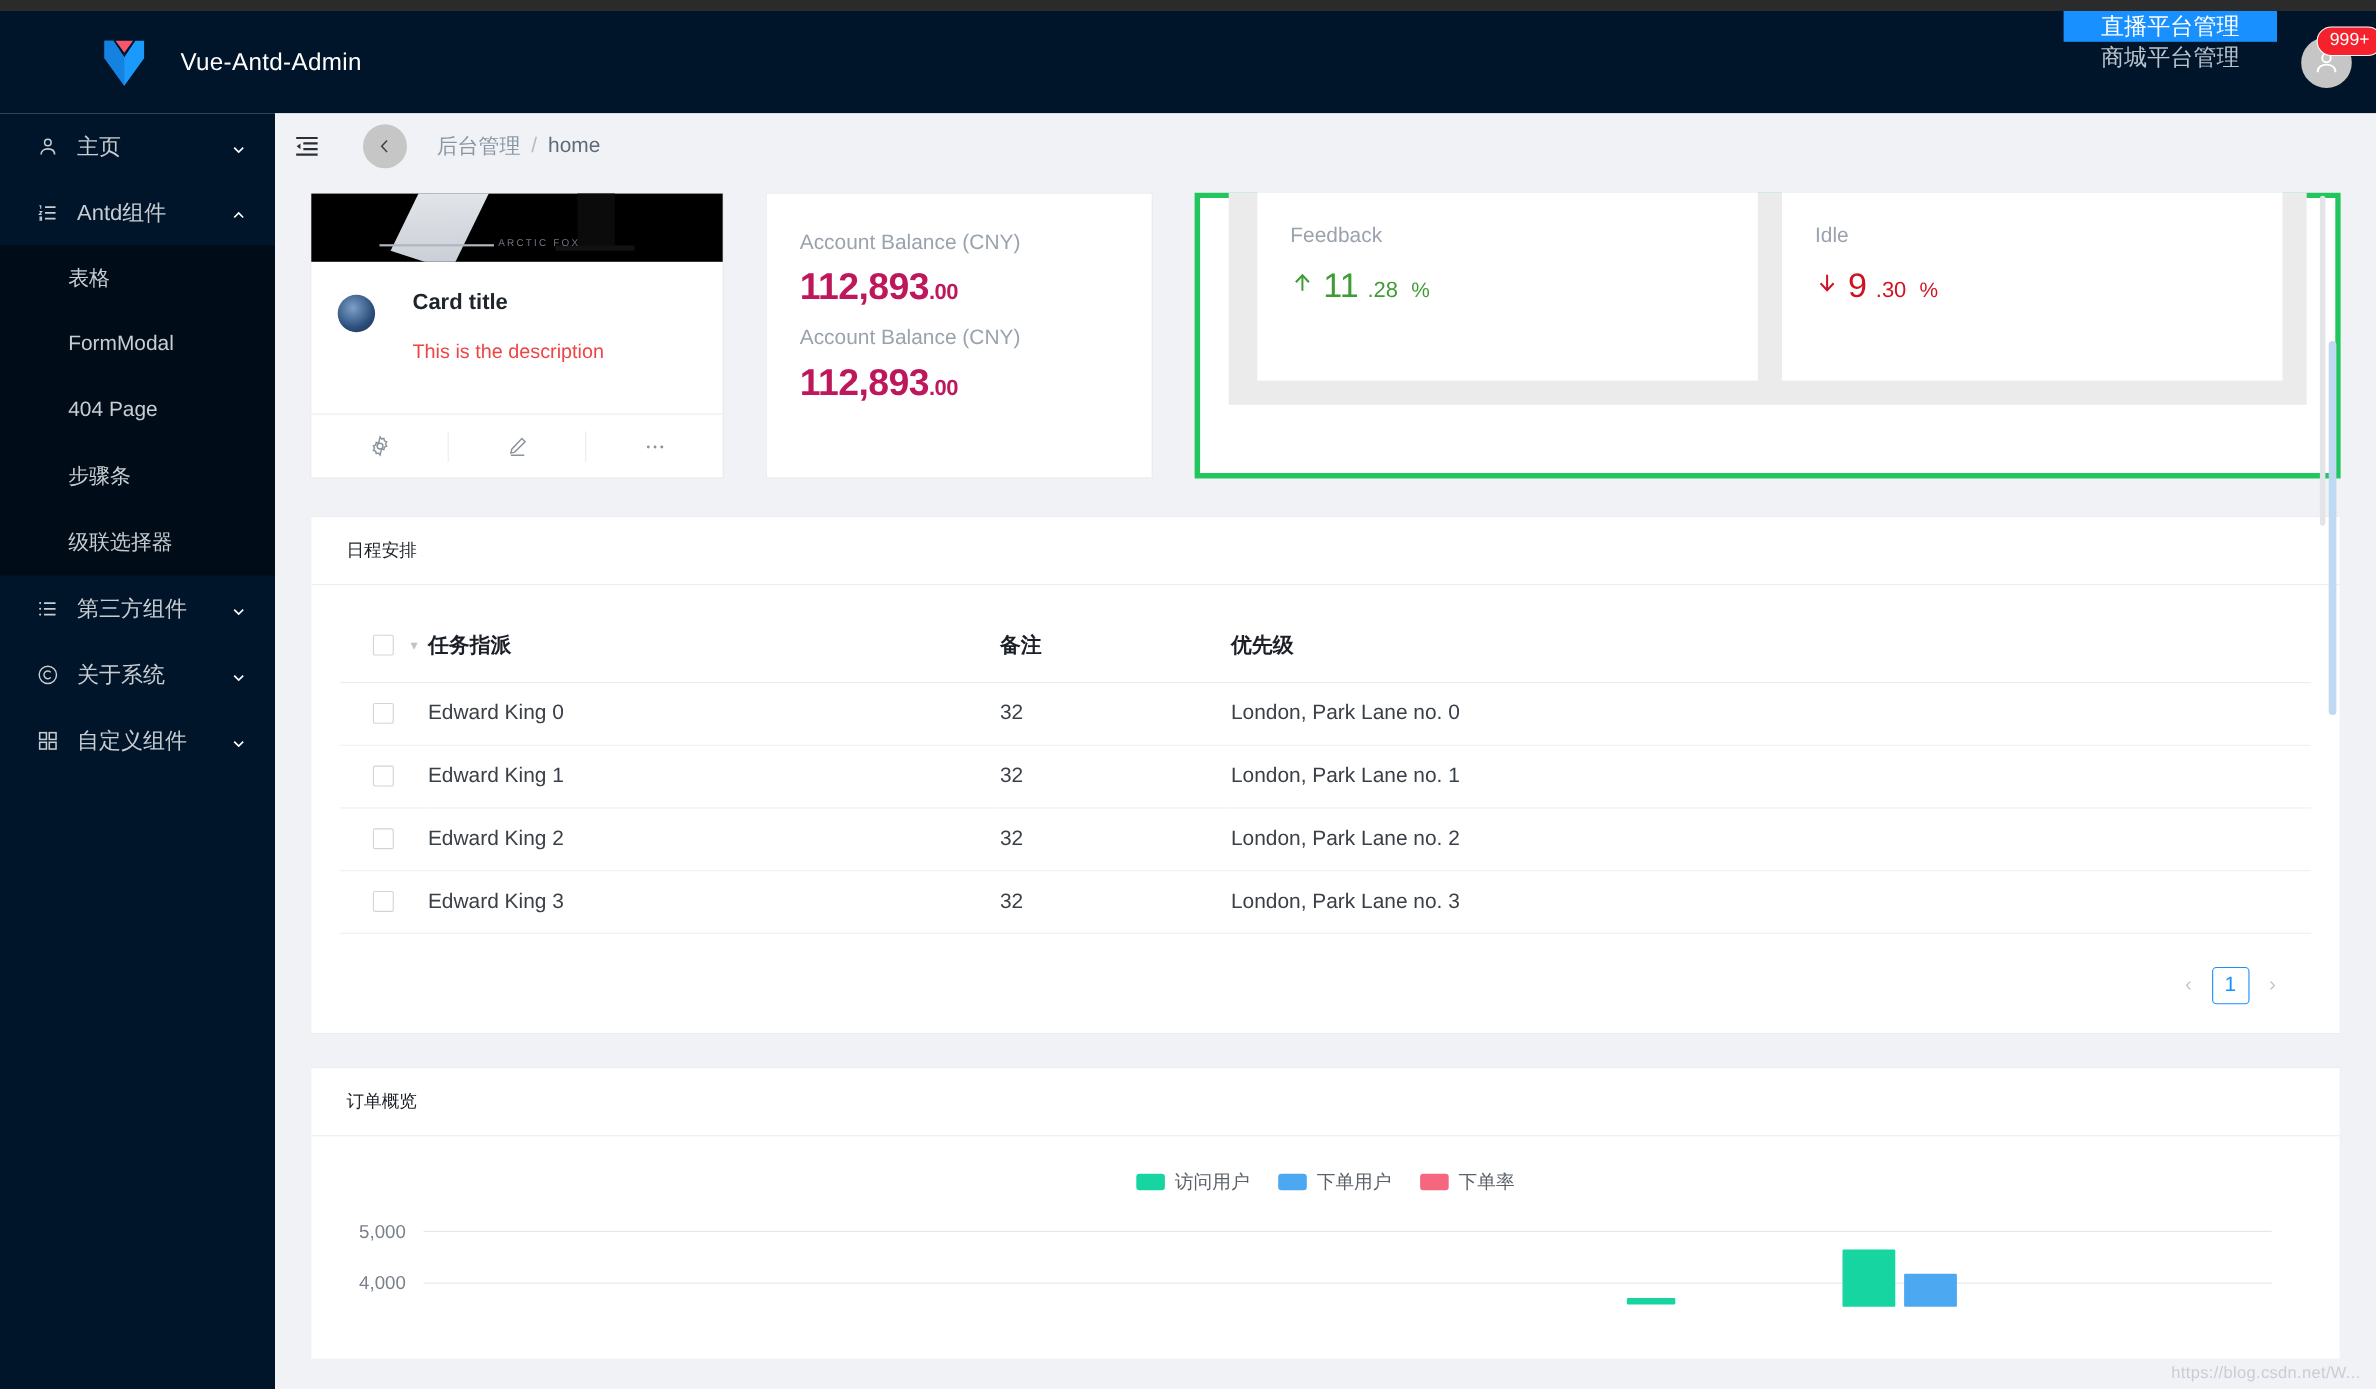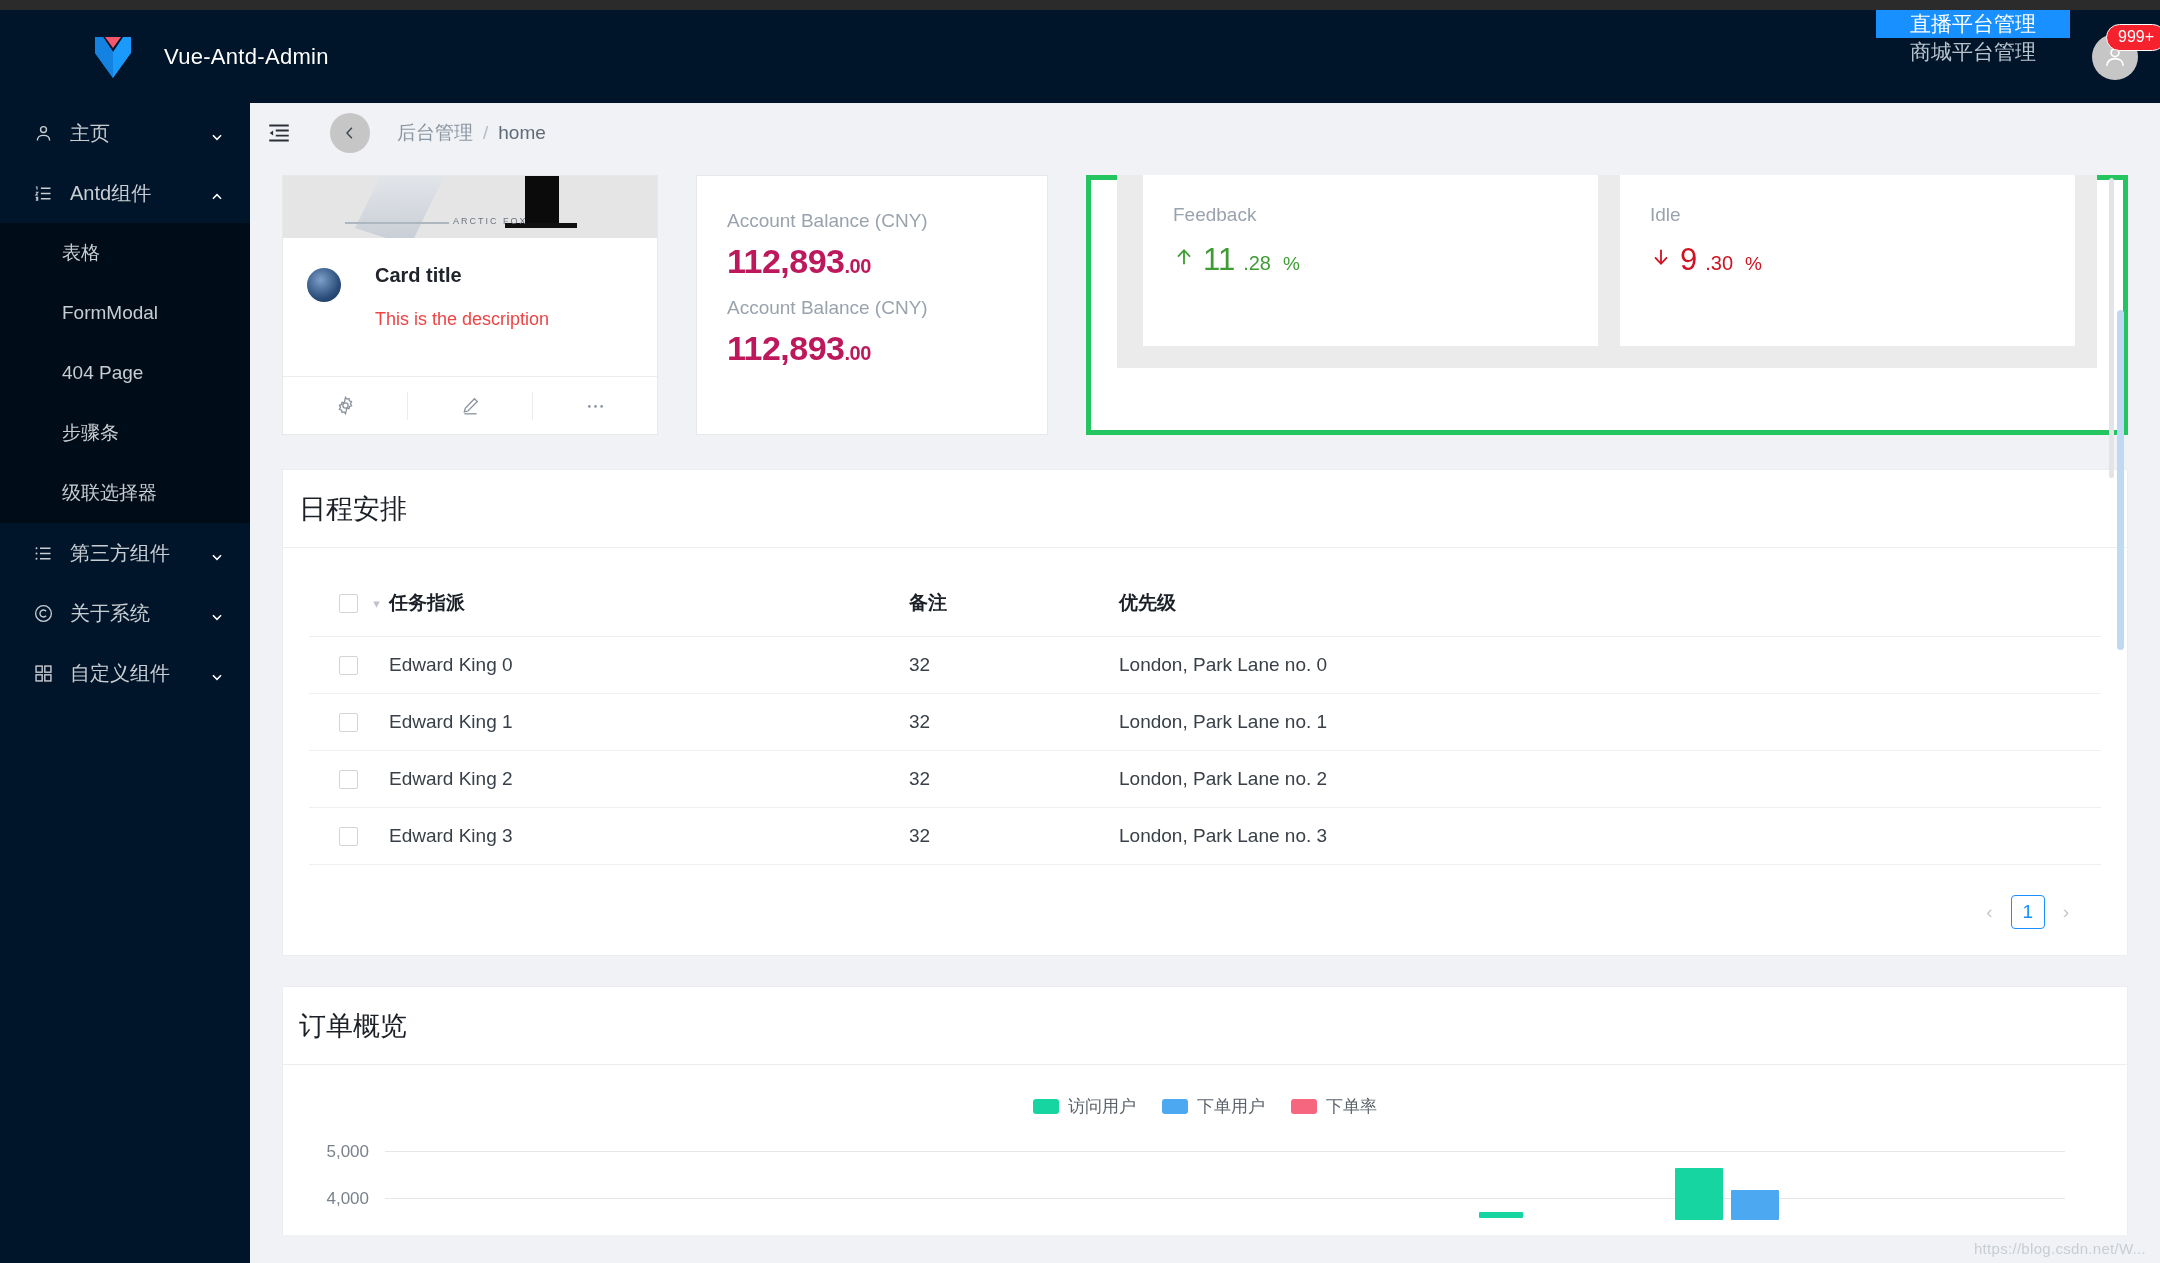--- a/index.html
+++ b/index.html
@@ -102,21 +102,21 @@
     width: 1846px; height: 1060px; overflow: hidden;
   }
 
   
   .toprow { display: flex; gap: 38px; height: 260px; }
   .prod-card {
     width: 376px; background: #fff; border: 1px solid #e8e8e8;
     display: flex; flex-direction: column;
   }
   .prod-cover {
-    height: 62px; background: #e5e5e5; position: relative; overflow: hidden;
+    height: 62px; background: #000000; position: relative; overflow: hidden;
   }
   .cover-txt {
     position: absolute; bottom: 12px; left: 170px;
     font-size: 9px; letter-spacing: 2px; color: #6c7480;
   }
   .cover-black {
     position: absolute; right: 98px; top: -20px; width: 34px; height: 68px;
     background: #0b0b0b;
   }
   .cover-base {
@@ -173,22 +173,22 @@
   .stat-name { font-size: 19px; color: #9aa3ad; }
   .stat-val { font-size: 31px; margin-top: 16px; display: flex; align-items: baseline; gap: 8px; }
   .stat-val .dec { font-size: 20px; }
   .stat-val .pct { font-size: 19px; margin-left: 4px; }
   .up { color: #3f9c35; }
   .down { color: #cf1322; }
 
   
   .panel { background: #fff; border: 1px solid #ebedf0; }
   .panel-head {
-    height: 78px; display: flex; align-items: center; padding-left: 16px;
-    border-bottom: 1px solid #ebedf0; font-size: 27px; color: #1b2026;
+    height: 62px; display: flex; align-items: center; padding-left: 32px;
+    border-bottom: 1px solid #ebedf0; font-size: 16px; color: #1b2026;
   }
   .panel-body { padding: 28px 26px 26px 26px; }
 
   table.sched { width: 100%; border-collapse: collapse; }
   table.sched th {
     text-align: left; font-size: 19px; color: #1b2026; font-weight: 600;
     padding: 14px 0 20px 0; border-bottom: 1px solid #ededed;
   }
   table.sched td {
     font-size: 19px; color: #3a4048; padding: 17px 0;

